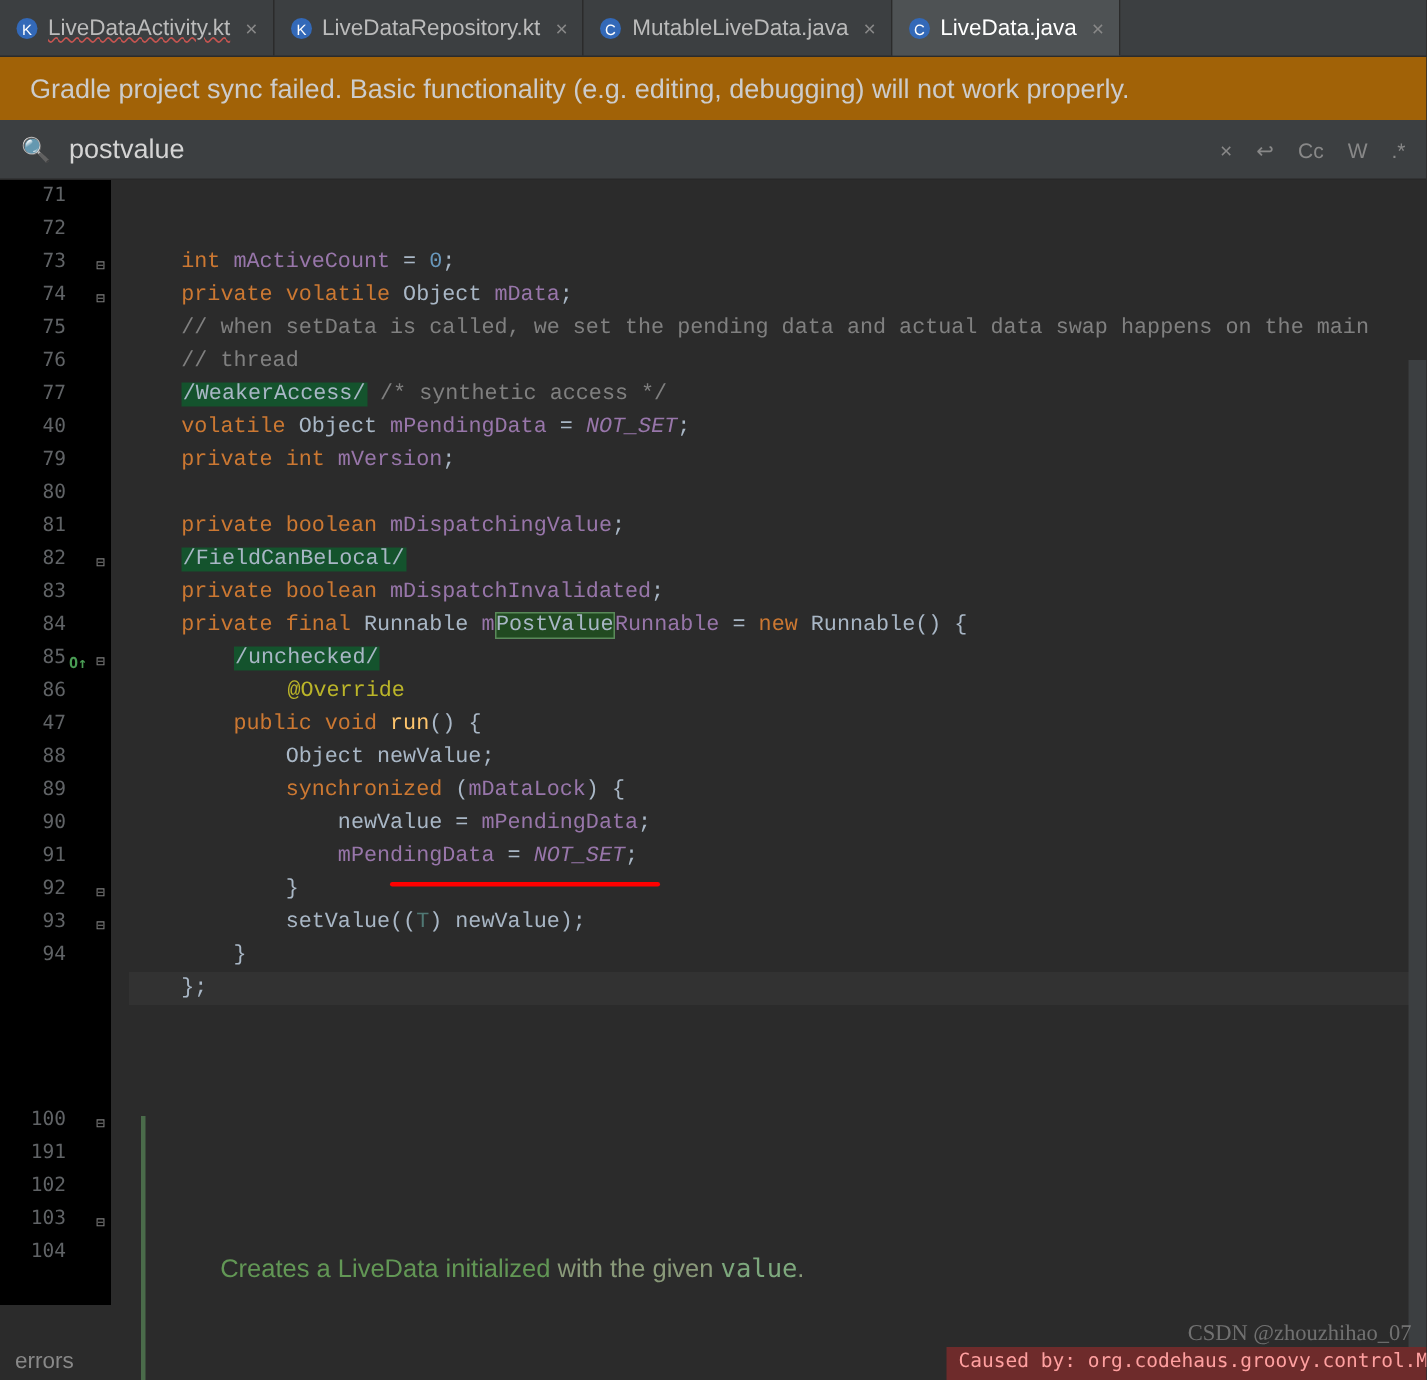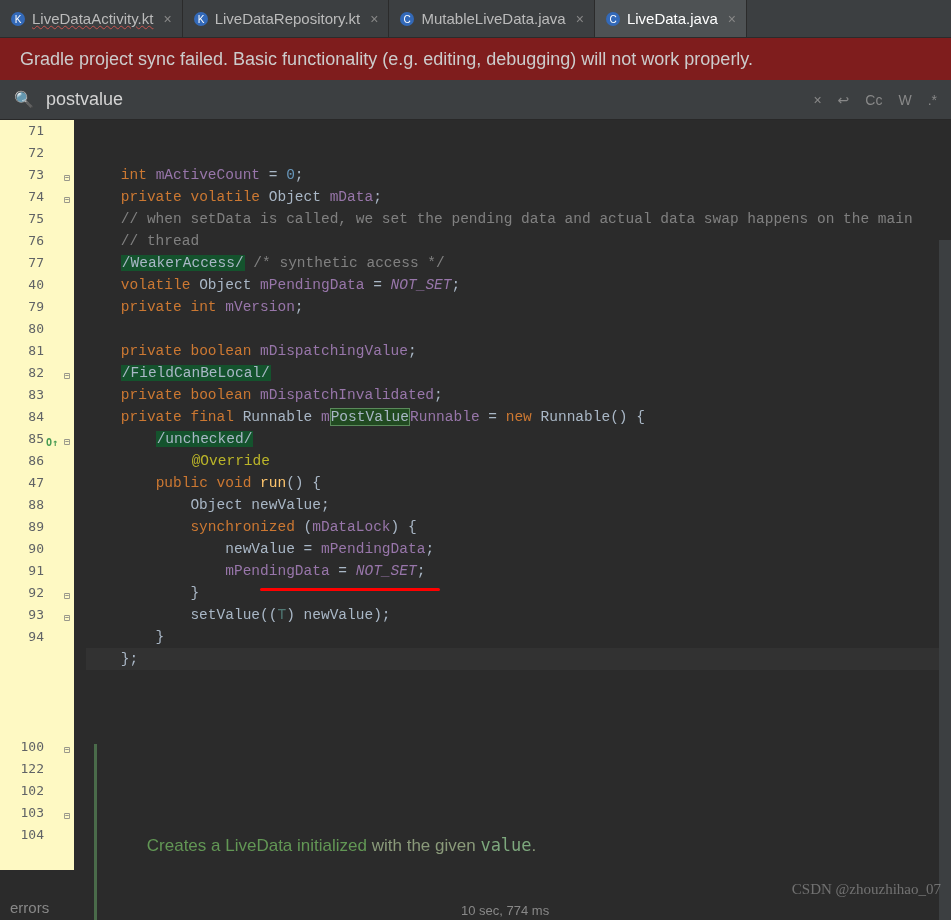--- a/index.html
+++ b/index.html
@@ -43,21 +43,21 @@
     flex:1; background:transparent; border:none; outline:none;
     color:#d4d4d4; font-size:18px;
   }
   .search-actions { display:flex; gap:16px; align-items:center; color:#888; font-size:14px;}
   .search-actions .act { cursor:pointer; }
   .editor {
     position:relative; display:flex; height: calc(920px - 38px - 42px - 40px - 50px);
     background:#2b2b2b;
   }
   .gutter {
-    width:74px; background:#fef9c3; text-align:right;
+    width:74px; background:#000000; text-align:right;
     padding-top:0; color:#606366; font-family: Consolas, monospace; font-size:13px;
     user-select:none;
   }
   .gutter .ln { height:22px; line-height:22px; padding-right:30px; position:relative;}
   .gutter .fold { position:absolute; right:4px; top:3px; color:#7a7a7a; font-size:10px;}
   .gutter .override { position:absolute; right:16px; top:4px; color:#499c54; font-size:10px; font-weight:bold;}
   .code {
     flex:1; font-family: Consolas, "Courier New", monospace;
     font-size:14.5px; line-height:22px; padding-left:12px;
     white-space:pre; position:relative;
@@ -96,21 +96,21 @@
     position:absolute; bottom:0; right:0; height:22px;
     background:#6e2b2b; color:#ffa0a0; padding:2px 8px;
     font-family:Consolas,monospace; font-size:13px;
     white-space:nowrap; overflow:hidden; width:320px;
   }
   .watermark {
     position:absolute; bottom:22px; right:10px;
     color:#aaa; font-size:15px; opacity:.55;
     font-family:Liberation Serif, serif;
   }
-  .warning-real { background:#7f1d1d; }
+  .warning-real { background:#a16207; }
 </style>
 </head>
 <body>
 
 <div class="tabs">
     <div class="tab">
       <span class="icon">
         <svg width="16" height="16">
           <circle cx="8" cy="8" r="7" fill="#3369b8"></circle>
           <text x="8" y="12" font-size="10" fill="#fff" text-anchor="middle" font-family="Arial">K</text>
@@ -191,36 +191,36 @@
       <div class="ln">90</div>
       <div class="ln">91</div>
       <div class="ln">92<span class="fold">⊟</span></div>
       <div class="ln">93<span class="fold">⊟</span></div>
       <div class="ln">94</div>
       <div class="ln">&nbsp;</div>
       <div class="ln">&nbsp;</div>
       <div class="ln">&nbsp;</div>
       <div class="ln">&nbsp;</div>
       <div class="ln">100<span class="fold">⊟</span></div>
-      <div class="ln">122</div>
+      <div class="ln">191</div>
       <div class="ln">102</div>
       <div class="ln">103<span class="fold">⊟</span></div>
       <div class="ln">104</div>
     </div>
   <div class="code">
     <div id="code-lines"><div class="line">    <span class="kw">int</span> <span class="field">mActiveCount</span> = <span class="num">0</span>;</div><div class="line">    <span class="kw">private volatile</span> Object <span class="field">mData</span>;</div><div class="line">    <span class="comment">// when setData is called, we set the pending data and actual data swap happens on the main</span></div><div class="line">    <span class="comment">// thread</span></div><div class="line">    <span class="ann-supp">/WeakerAccess/</span> <span class="comment">/* synthetic access */</span></div><div class="line">    <span class="kw">volatile</span> Object <span class="field">mPendingData</span> = <span class="const">NOT_SET</span>;</div><div class="line">    <span class="kw">private int</span> <span class="field">mVersion</span>;</div><div class="line"></div><div class="line">    <span class="kw">private boolean</span> <span class="field">mDispatchingValue</span>;</div><div class="line">    <span class="ann-supp">/FieldCanBeLocal/</span></div><div class="line">    <span class="kw">private boolean</span> <span class="field">mDispatchInvalidated</span>;</div><div class="line">    <span class="kw">private final</span> Runnable <span class="field">m</span><span class="boxed">PostValue</span><span class="field">Runnable</span> = <span class="kw">new</span> Runnable() {</div><div class="line">        <span class="ann-supp">/unchecked/</span></div><div class="line">        <span class="annot">@Override</span></div><div class="line">        <span class="kw">public void</span> <span class="method">run</span>() {</div><div class="line">            Object newValue;</div><div class="line">            <span class="kw">synchronized</span> (<span class="field">mDataLock</span>) {</div><div class="line">                newValue = <span class="field">mPendingData</span>;</div><div class="line">                <span class="field">mPendingData</span> = <span class="const">NOT_SET</span>;</div><div class="line">            }</div><div class="line">            setValue((<span class="cast">T</span>) newValue);</div><div class="line">        }</div><div class="line hl-line">    };</div><div class="line"></div></div>
     <div class="doc-block">
       <div>
         <span>Creates a LiveData initialized </span><span class="plain">with the given </span><span class="mono">value</span><span class="plain">.</span>
       </div>
       
     </div>
     
     <div class="underline-red" id="redline" style="left: 186px; top: 468px; width: 180px;"></div>
   </div>
   <div class="scrollbar"></div>
 </div>
 
 <div class="status">
   <span class="status-left">errors</span>
-  <span class="status-mid">10 sec, 774 ms</span>
+  <div class="status-err">Caused by: org.codehaus.groovy.control.M</div>
 </div>
 <div class="watermark">CSDN @zhouzhihao_07</div>
 
 </body></html>

